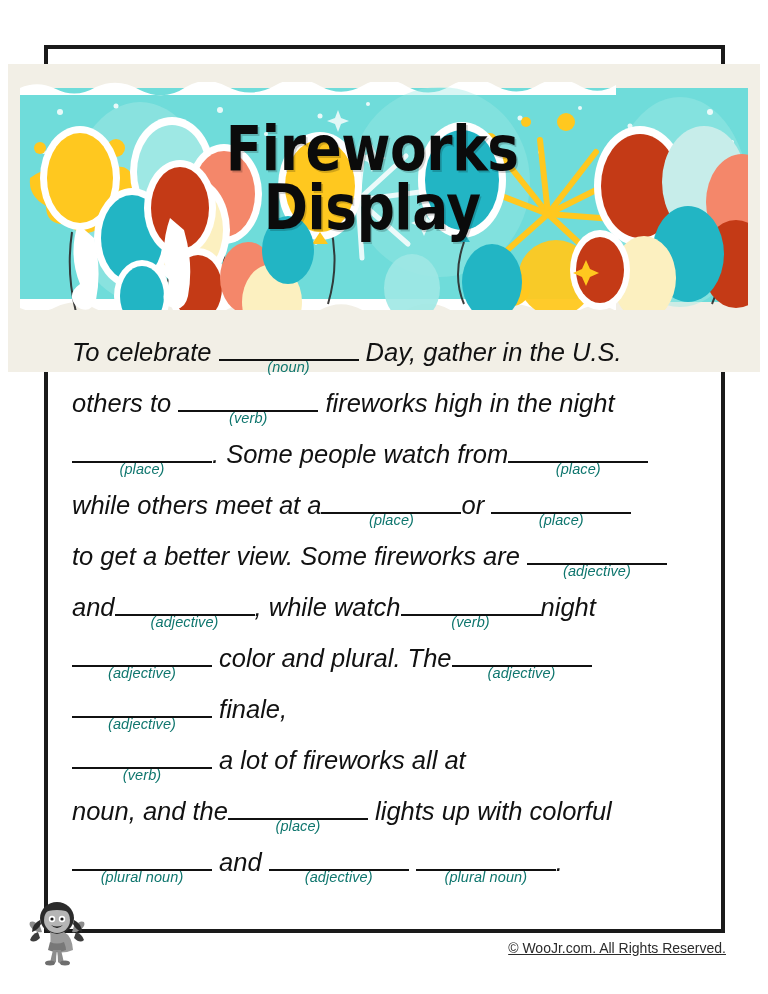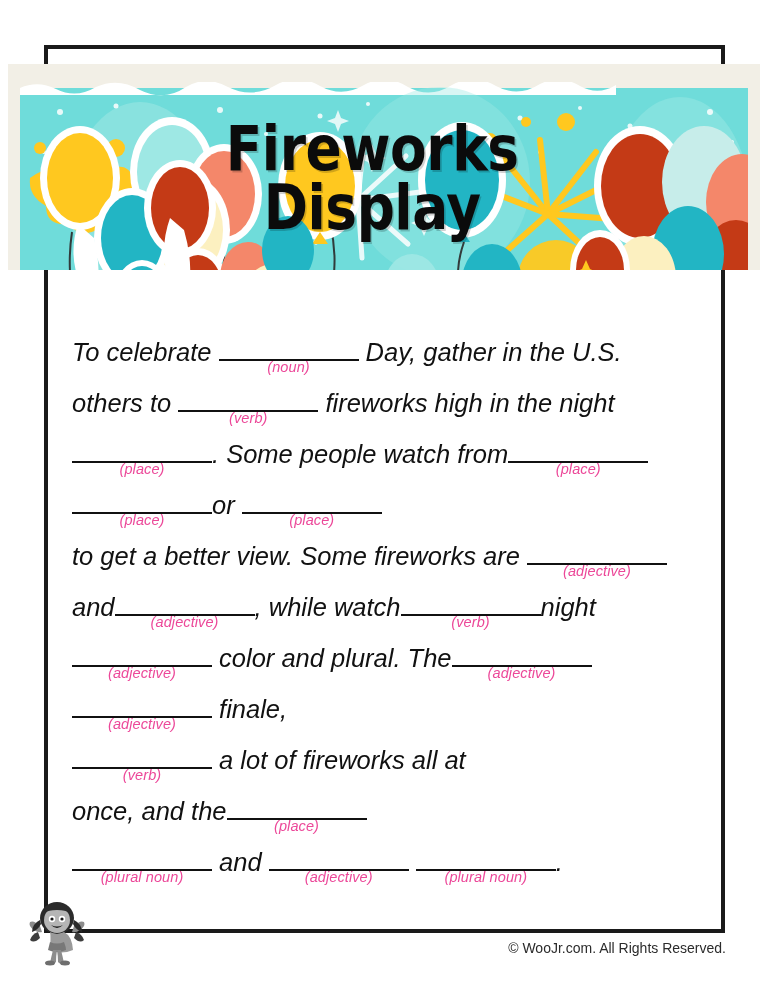--- a/index.html
+++ b/index.html
@@ -12,21 +12,21 @@
 
   
   .frame{
     position:absolute;left:44px;top:45px;width:681px;height:888px;
     border:4px solid #1a1a1a;box-sizing:border-box;
     background:transparent;z-index:2;pointer-events:none;
   }
 
   
   .banner-wrap{
-    position:absolute;left:8px;top:64px;width:752px;height:206px;
+    position:absolute;left:8px;top:64px;width:752px;height:308px;
     background:#f2efe6;z-index:3;overflow:hidden;
   }
   .banner{
     position:absolute;left:12px;top:18px;width:728px;height:228px;
     overflow:hidden;
   }
   .banner svg{display:block;}
 
   .banner-title{
     position:absolute;left:0;top:0;width:728px;height:228px;
@@ -57,31 +57,31 @@
   .ln .tx{vertical-align:baseline;}
 
   
   .blank{
     display:inline-block;position:relative;vertical-align:baseline;
     border-bottom:2.5px solid #111;
     height:26px;margin:0 0 0 0;
   }
   .hint{
     position:absolute;left:50%;transform:translateX(-50%);
-    top:27px;font-size:14.5px;color:#ec4899;white-space:nowrap;
+    top:27px;font-size:14.5px;color:#0f766e;white-space:nowrap;
     line-height:15px;letter-spacing:0.1px;
   }
 
   
   .mascot{position:absolute;left:26px;top:898px;width:62px;height:68px;z-index:6;}
 
   
   .footer{
     position:absolute;right:42px;top:940px;z-index:6;
-    font-size:14px;color:#2b2b2b;white-space:nowrap;
+    font-size:14px;color:#2b2b2b;white-space:nowrap;text-decoration:underline;
   }
 </style>
 </head>
 <body>
 
 <div class="page">
 
   <div class="frame"></div>
 
   <div class="banner-wrap">
@@ -281,27 +281,27 @@
     <div class="banner-title">
       <div class="l1">Fireworks</div>
       <div class="l2">Display</div>
     </div>
   </div>
 
   <div class="body-text">
       <div class="ln"><span class="tx">To celebrate </span><span class="blank" style="width: 140px;"><span class="hint">(noun)</span></span><span class="tx"> Day, gather in the U.S.</span></div>
       <div class="ln"><span class="tx">others to </span><span class="blank" style="width: 140px;"><span class="hint">(verb)</span></span><span class="tx"> fireworks high in the night</span></div>
       <div class="ln"><span class="blank" style="width: 140px;"><span class="hint">(place)</span></span><span class="tx">. Some people watch from</span><span class="blank" style="width: 140px;"><span class="hint">(place)</span></span></div>
-      <div class="ln"><span class="blank" style="width: 140px;"><span class="hint">(place)</span></span><span class="tx">or </span><span class="blank" style="width: 140px;"><span class="hint">(place)</span></span></div>
+      <div class="ln"><span class="tx">while others meet at a</span><span class="blank" style="width: 140px;"><span class="hint">(place)</span></span><span class="tx">or </span><span class="blank" style="width: 140px;"><span class="hint">(place)</span></span></div>
       <div class="ln"><span class="tx">to get a better view. Some fireworks are </span><span class="blank" style="width: 140px;"><span class="hint">(adjective)</span></span></div>
       <div class="ln"><span class="tx">and</span><span class="blank" style="width: 140px;"><span class="hint">(adjective)</span></span><span class="tx">, while watch</span><span class="blank" style="width: 140px;"><span class="hint">(verb)</span></span><span class="tx">night</span></div>
       <div class="ln"><span class="blank" style="width: 140px;"><span class="hint">(adjective)</span></span><span class="tx"> color and plural. The</span><span class="blank" style="width: 140px;"><span class="hint">(adjective)</span></span></div>
       <div class="ln"><span class="blank" style="width: 140px;"><span class="hint">(adjective)</span></span><span class="tx"> finale,</span></div>
       <div class="ln"><span class="blank" style="width: 140px;"><span class="hint">(verb)</span></span><span class="tx"> a lot of fireworks all at</span></div>
-      <div class="ln"><span class="tx">once, and the</span><span class="blank" style="width: 140px;"><span class="hint">(place)</span></span></div>
+      <div class="ln"><span class="tx">noun, and the</span><span class="blank" style="width: 140px;"><span class="hint">(place)</span></span><span class="tx"> lights up with colorful</span></div>
       <div class="ln"><span class="blank" style="width: 140px;"><span class="hint">(plural noun)</span></span><span class="tx"> and </span><span class="blank" style="width: 140px;"><span class="hint">(adjective)</span></span><span class="tx"> </span><span class="blank" style="width: 140px;"><span class="hint">(plural noun)</span></span><span class="tx">.</span></div>
     </div>
 
   <div class="mascot">
     <svg width="62" height="68" viewBox="0 0 62 68" xmlns="http://www.w3.org/2000/svg">
 
       <path d="M14 28 q-6 -6 -10 -4 q-2 4 4 8 q4 3 8 2 z" fill="#8c8c8c"></path>
       <path d="M48 28 q6 -6 10 -4 q2 4 -4 8 q-4 3 -8 2 z" fill="#8c8c8c"></path>
       <path d="M12 34 q-6 2 -8 8 q4 4 10 -2 z" fill="#3d3d3d"></path>
       <path d="M50 34 q6 2 8 8 q-4 4 -10 -2 z" fill="#3d3d3d"></path>

